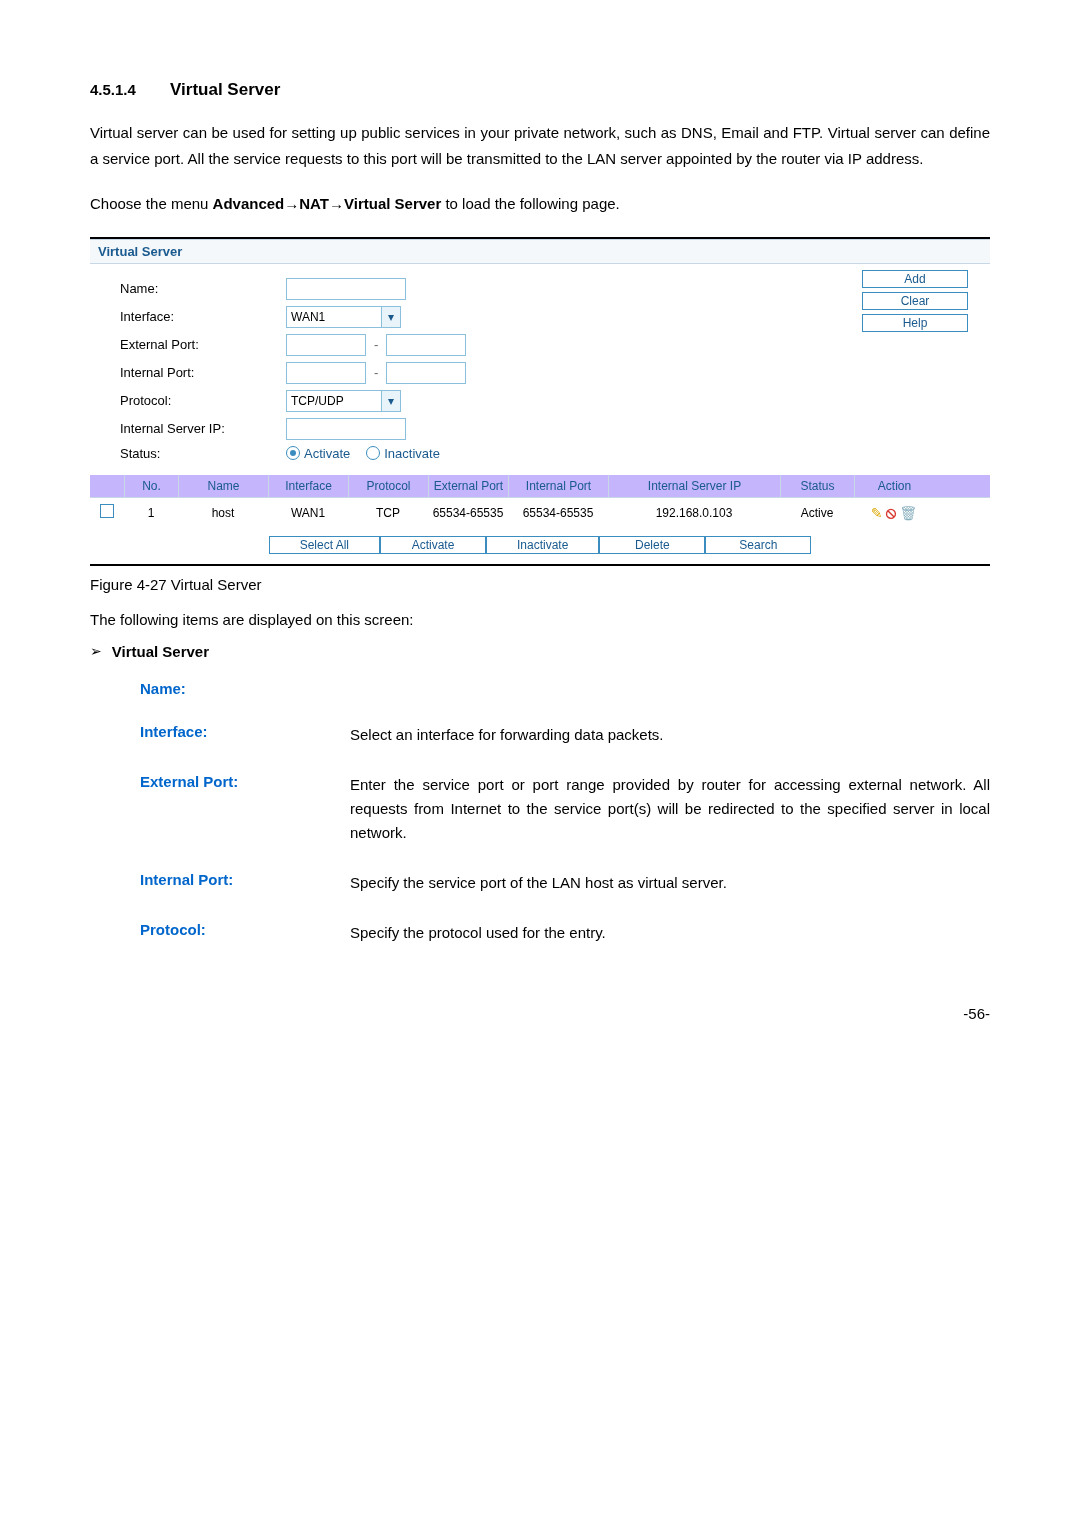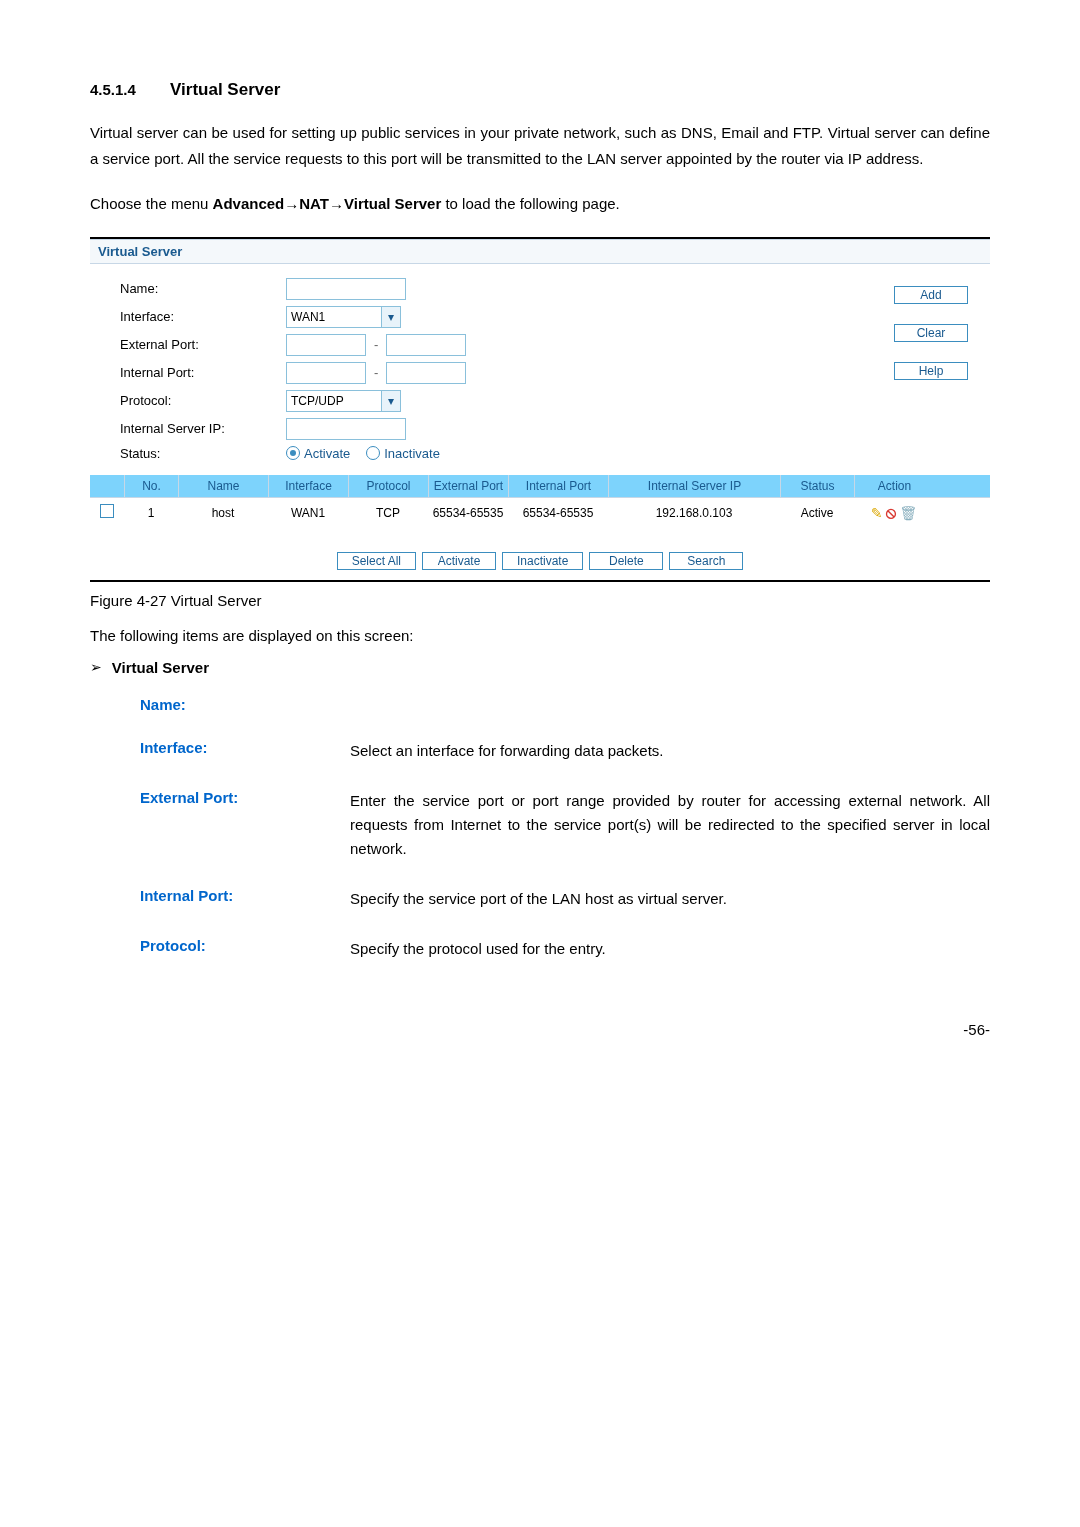--- a/index.html
+++ b/index.html
@@ -68,49 +68,48 @@
     .radio-circle {
       width: 12px; height: 12px; border: 1px solid #3b8dbf; border-radius: 50%;
       display: inline-flex; align-items: center; justify-content: center;
     }
     .radio-dot { width: 6px; height: 6px; background: #3b8dbf; border-radius: 50%; }
     .btn-stack { position: absolute; right: 22px; top: 6px; display: flex; flex-direction: column; gap: 4px; }
     .btn {
       border: 1px solid #3b8dbf;
       background: #fff;
       color: #1a5a8f;
-      padding: 1px 14px;
+      padding: 1px 30px;
       font-size: 12px;
       text-align: center;
       min-width: 44px;
       cursor: pointer;
-      margin-top: 16px;
     }
     .rules-header {
       display: grid;
       grid-template-columns: 34px 54px 90px 80px 80px 80px 100px 172px 74px 80px;
-      background: #7dd3fc;
+      background: #c4b5fd;
       border-bottom: 1px solid #c7d7e6;
       font-size: 12px;
       text-align: center;
       align-items: center;
     }
     .rules-header > div { padding: 4px 2px; border-left: 1px solid #c7d7e6; }
     .rules-header > div:first-child { border-left: none; }
     .rules-row {
       display: grid;
       grid-template-columns: 34px 54px 90px 80px 80px 80px 100px 172px 74px 80px;
       font-size: 12px;
       text-align: center;
       align-items: center;
       color: #000;
       padding: 6px 0;
     }
     .cb { width: 12px; height: 12px; border: 1px solid #3b8dbf; display: inline-block; background: #fff; }
-    .btn-row { display: flex; gap: 6px; justify-content: center; padding: 8px 0 10px; }
+    .btn-row { display: flex; gap: 0; justify-content: center; padding: 8px 0 10px; }
     .fig-caption { text-align: left; margin: 10px 0 18px; }
     .bullet { display: flex; gap: 10px; margin: 10px 0; }
     .bullet-sym { font-size: 14px; }
     .defs { margin: 20px 0 0 50px; }
     .def-row { display: flex; margin: 18px 0 26px; }
     .def-term { width: 210px; font-weight: bold; color: #0066cc; }
     .def-desc { flex: 1; text-align: justify; line-height: 1.6; }
     .pageno { text-align: right; margin-top: 60px; }
     .icon-pencil { color: #dba700; font-size: 14px; }
     .icon-minus { color: #d93831; font-size: 16px; font-weight: bold; }

